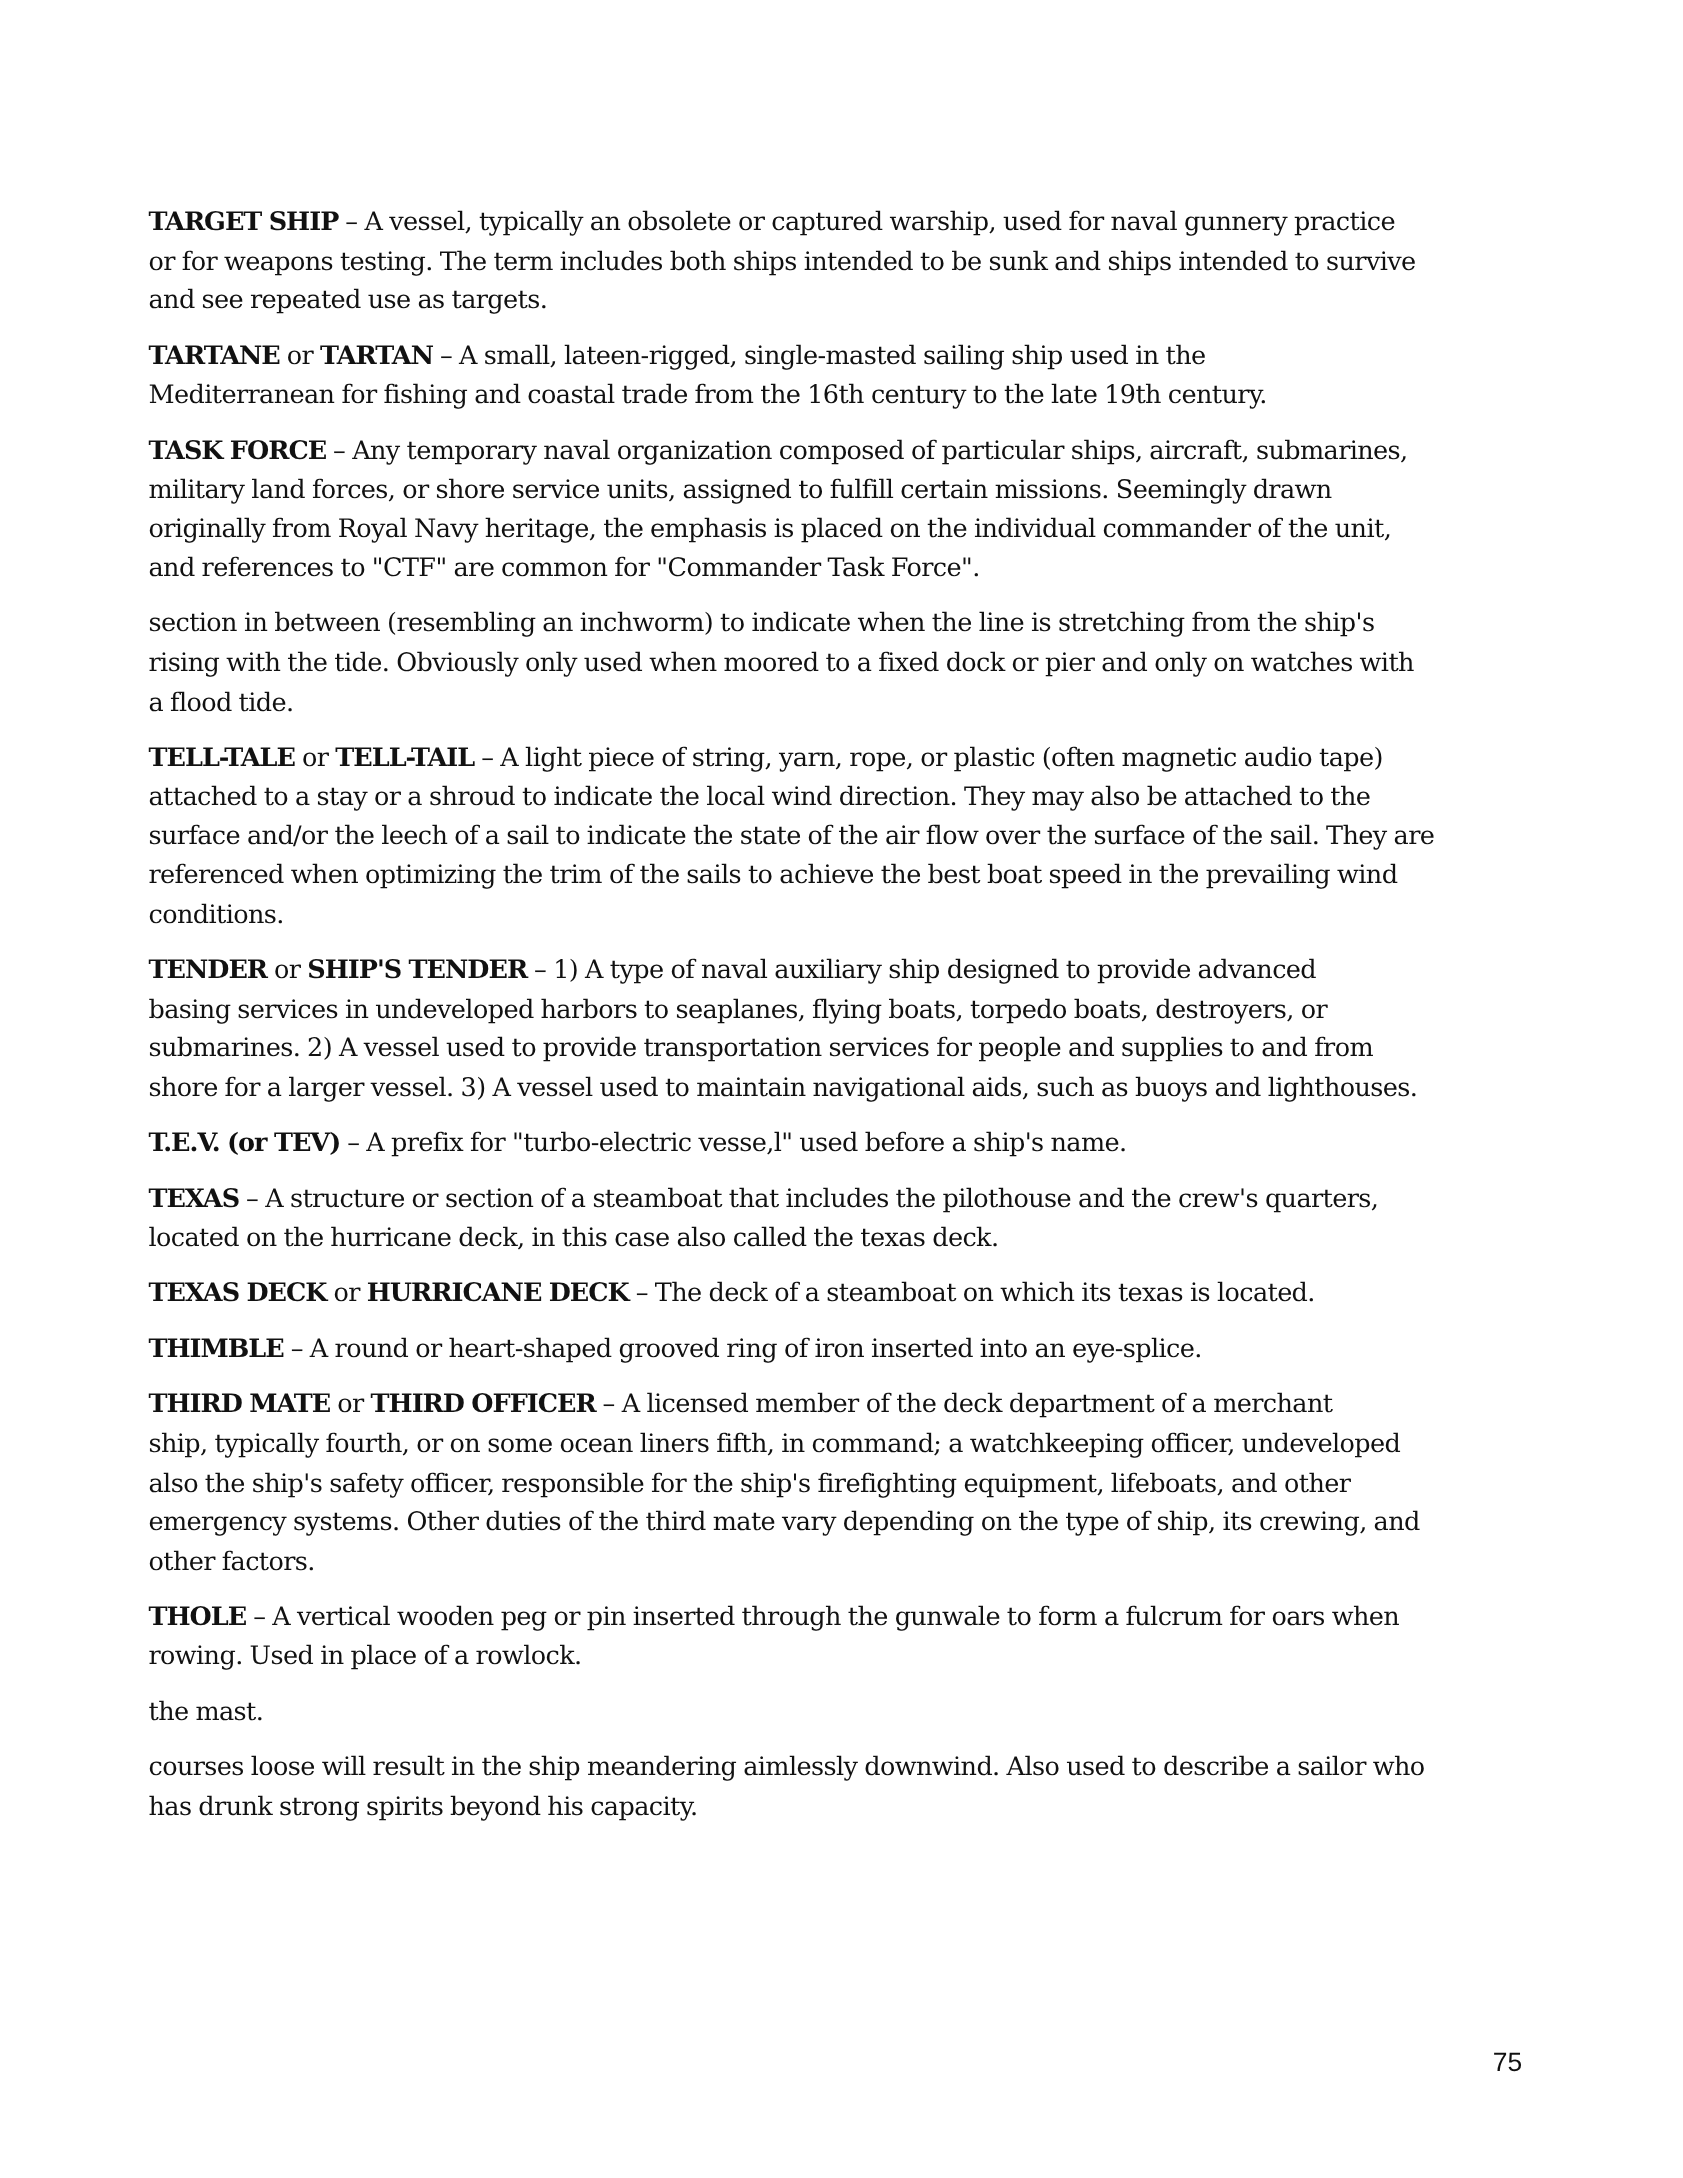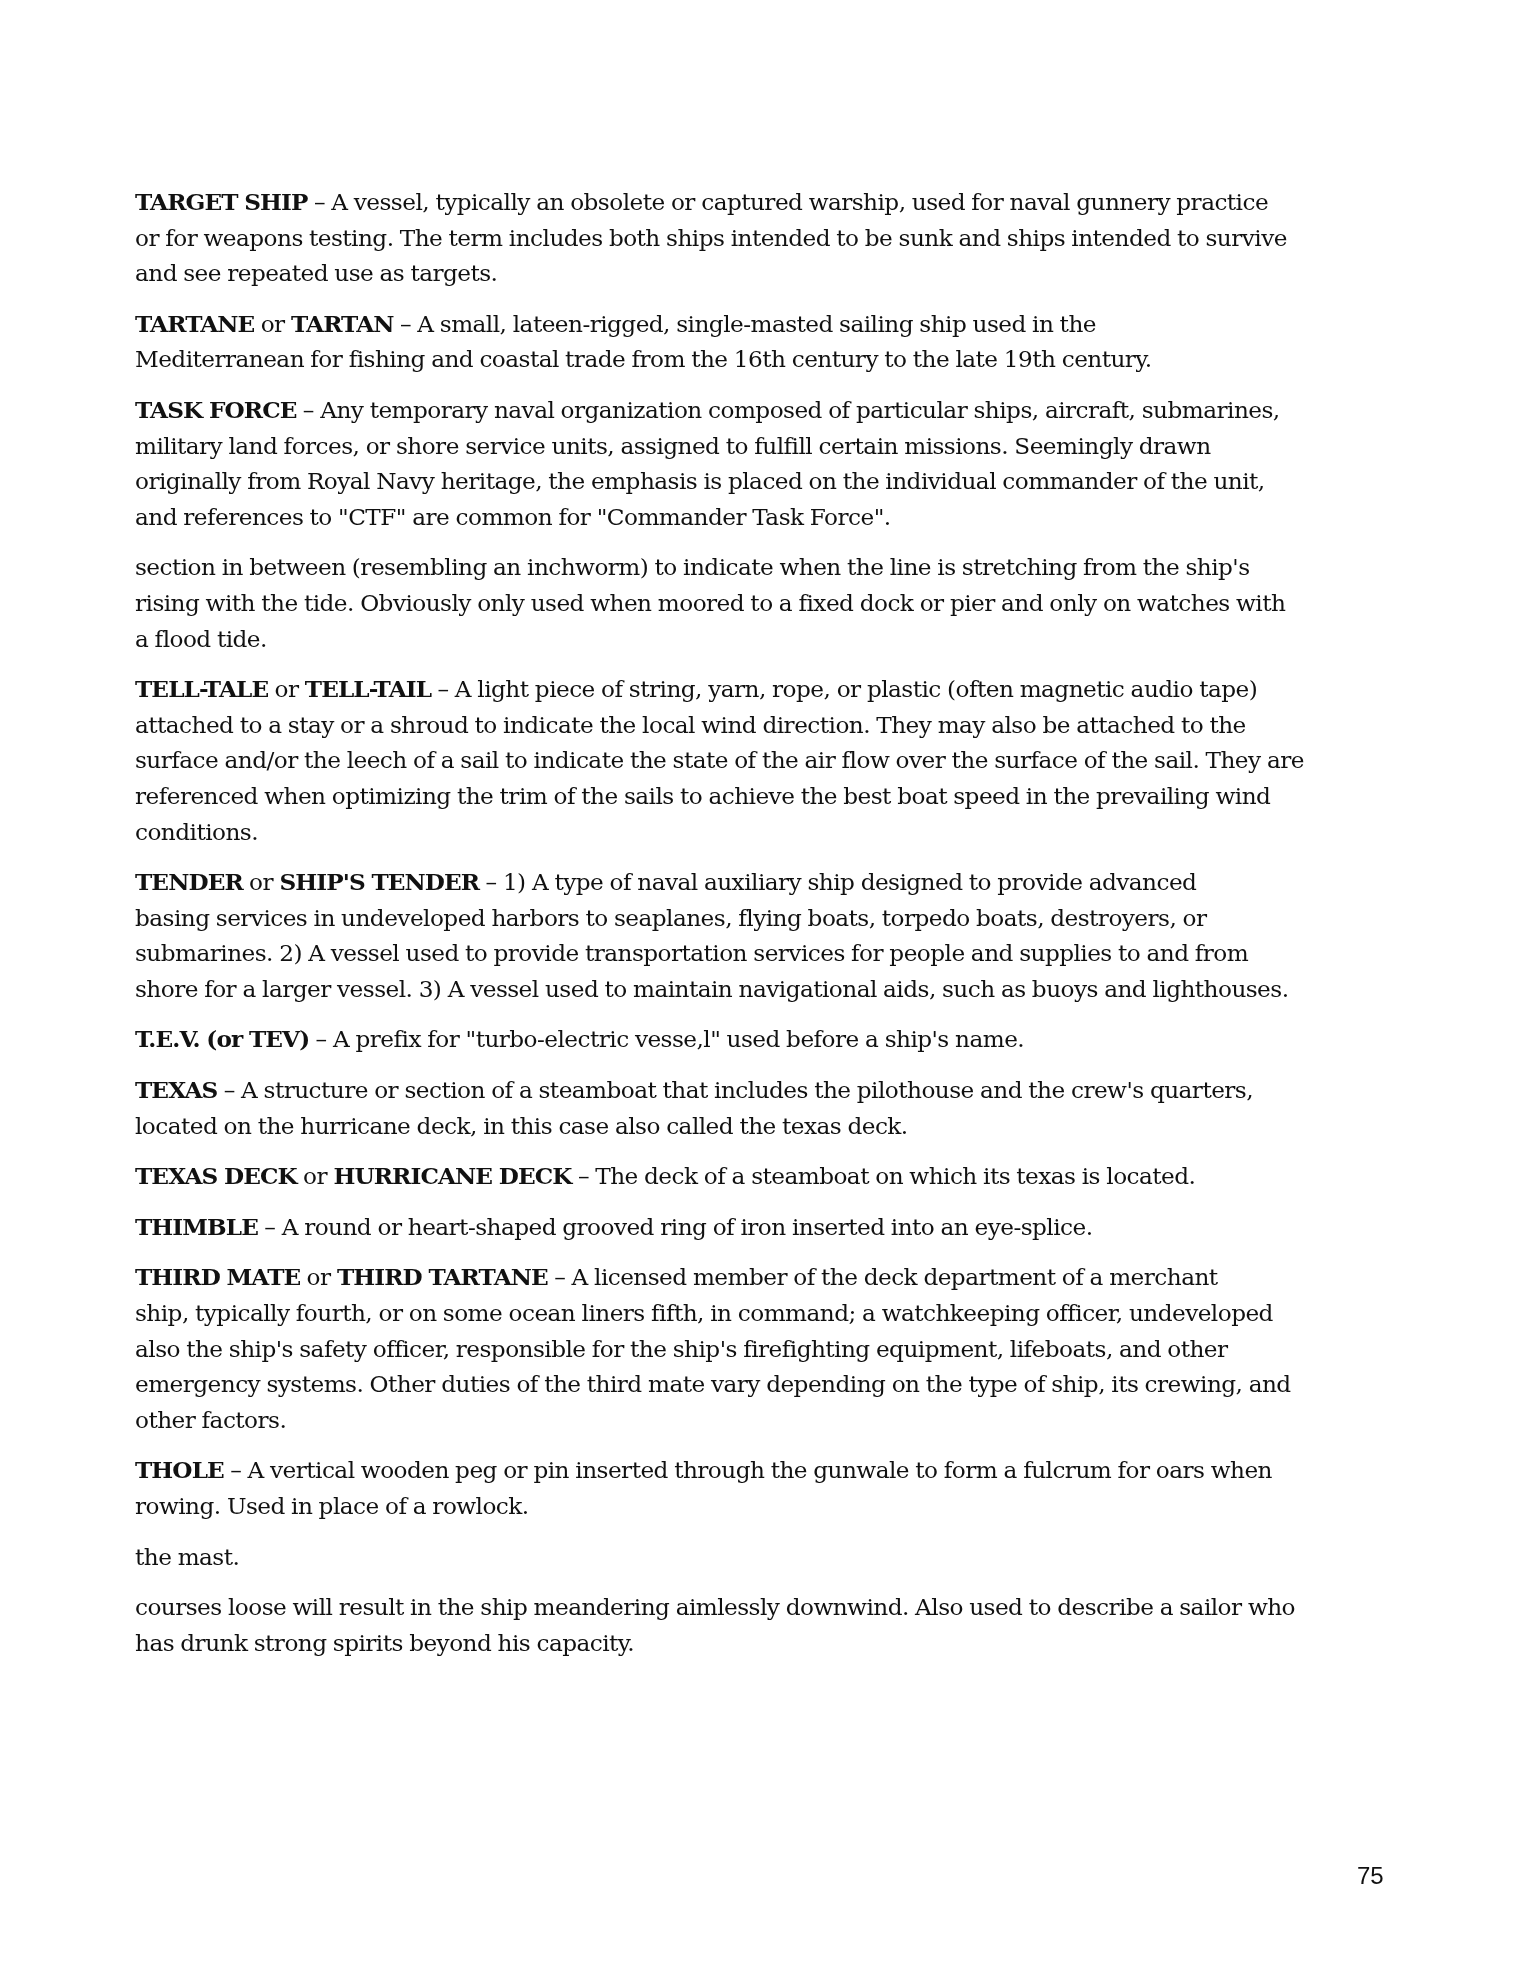--- a/index.html
+++ b/index.html
@@ -100,21 +100,21 @@
 
   <p class="entry">
     <span class="line"><b class="term">TEXAS DECK</b><span> or </span><b class="term">HURRICANE DECK</b><span> – The deck of a steamboat on which its texas is located.</span></span>
   </p>
 
   <p class="entry">
     <span class="line"><b class="term">THIMBLE</b><span> – A round or heart-shaped grooved ring of iron inserted into an eye-splice.</span></span>
   </p>
 
   <p class="entry">
-    <span class="line"><b class="term">THIRD MATE</b><span> or </span><b class="term">THIRD TARTANE</b><span> – A licensed member of the deck department of a merchant</span></span>
+    <span class="line"><b class="term">THIRD MATE</b><span> or </span><b class="term">THIRD OFFICER</b><span> – A licensed member of the deck department of a merchant</span></span>
     <span class="line">ship, typically fourth, or on some ocean liners fifth, in command; a watchkeeping officer, undeveloped</span>
     <span class="line">also the ship's safety officer, responsible for the ship's firefighting equipment, lifeboats, and other</span>
     <span class="line">emergency systems. Other duties of the third mate vary depending on the type of ship, its crewing, and</span>
     <span class="line">other factors.</span>
   </p>
 
   <p class="entry">
     <span class="line"><b class="term">THOLE</b><span> – A vertical wooden peg or pin inserted through the gunwale to form a fulcrum for oars when</span></span>
     <span class="line">rowing. Used in place of a rowlock.</span>
   </p>

